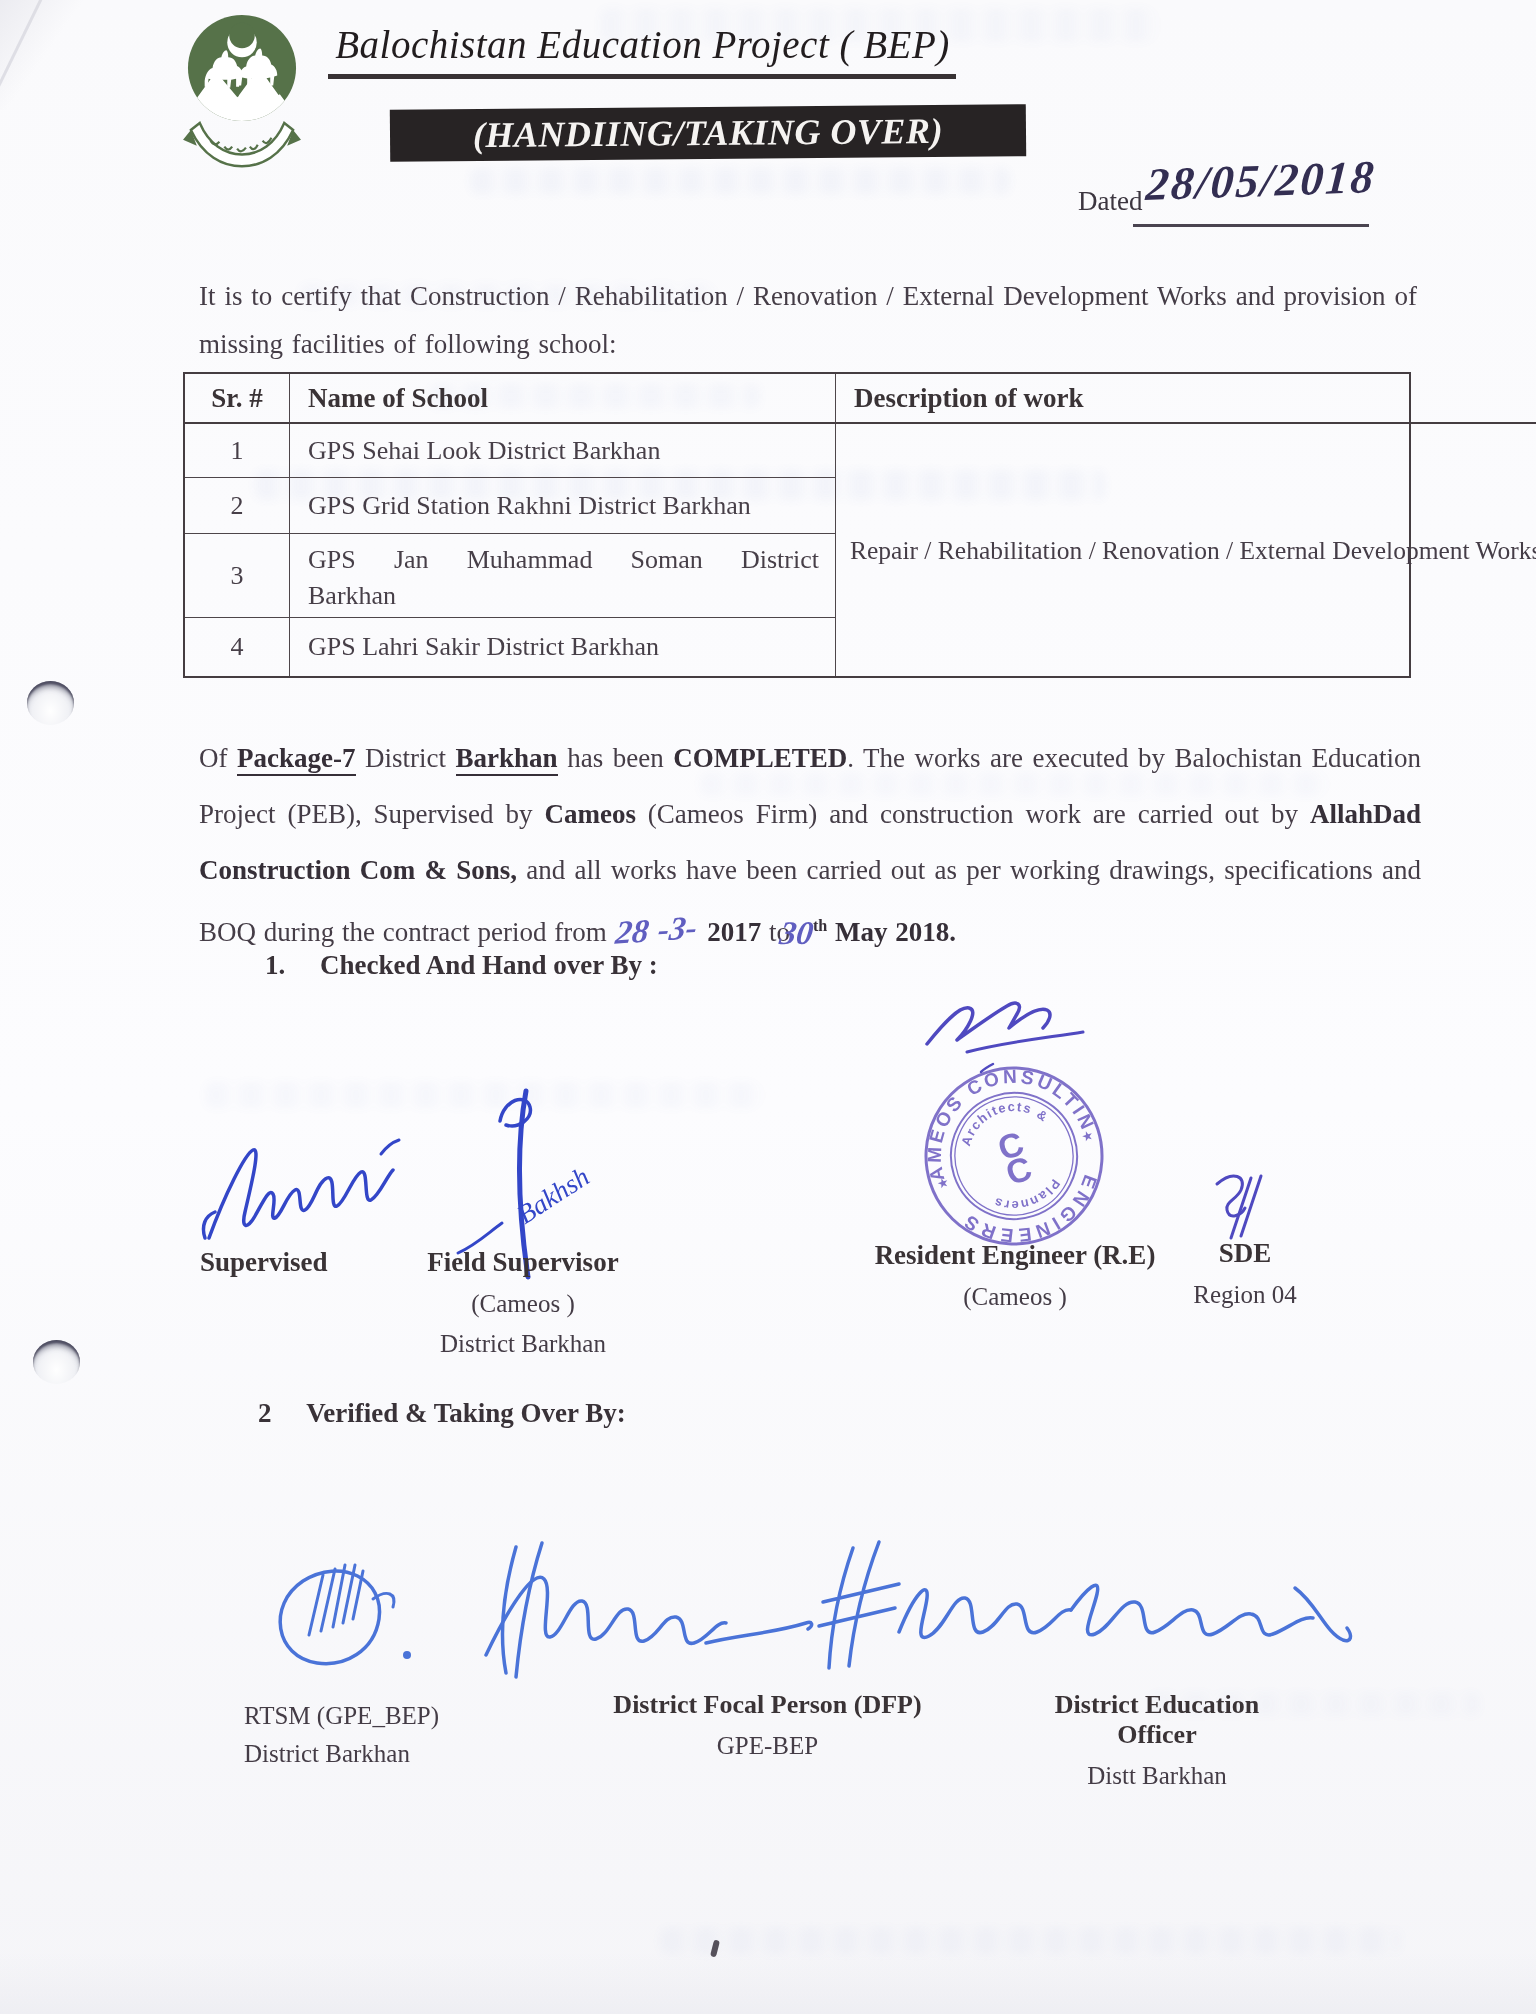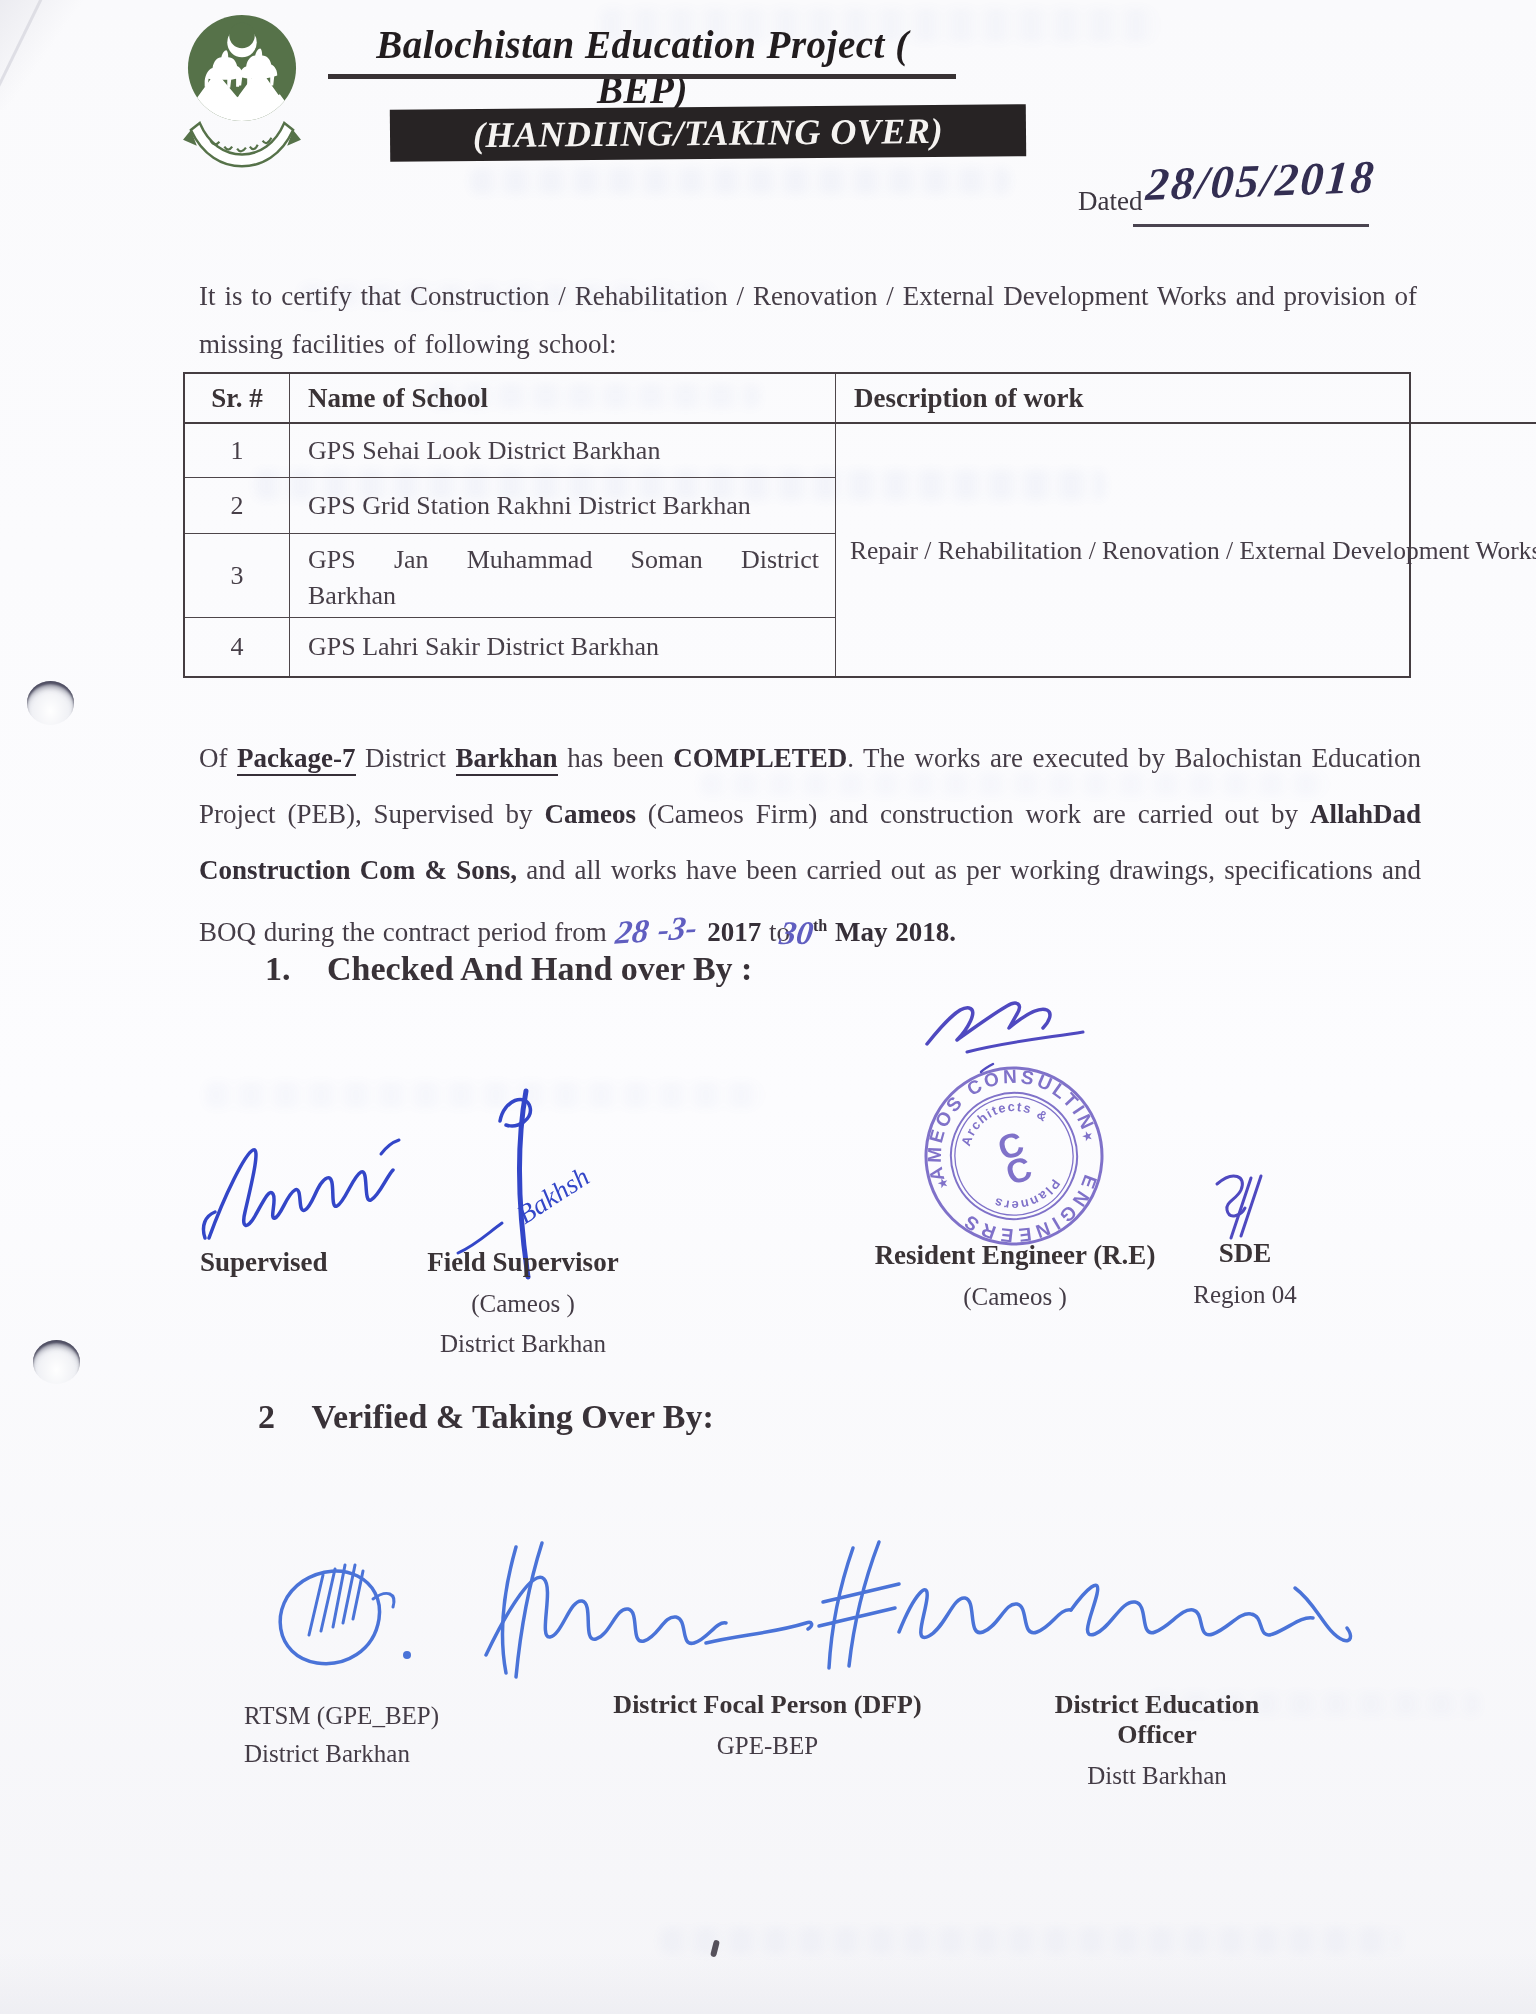--- a/index.html
+++ b/index.html
@@ -2,21 +2,21 @@
 <html><head>
 <meta charset="utf-8">
 <style>
   html,body{margin:0;padding:0;}
   body{width:1536px;height:2014px;font-family:"Liberation Serif",serif;background:#fbfbfd;}
   .page{position:relative;width:1536px;height:2014px;overflow:hidden;
         background:linear-gradient(180deg,#fafafc 0%,#fcfcfe 55%,#f5f5f8 100%);color:#3f3842;}
   .abs{position:absolute;}
 
   
-  .title{left:330px;top:22px;width:625px;text-align:center;font-size:39px;font-weight:bold;
+  .title{left:330px;top:22px;width:625px;text-align:center;font-size:39px;font-weight:normal;
          font-style:italic;color:#221d1f;letter-spacing:.5px;}
   .title-rule{left:328px;top:74px;width:628px;height:5px;background:#383234;}
   .subtitle-bar{left:390px;top:107px;width:636px;height:52px;background:#272324;color:#f5f3f1;
         display:flex;align-items:center;justify-content:center;font-size:36px;font-weight:bold;
         font-style:italic;letter-spacing:.5px;transform:rotate(-.5deg);}
   .dated-label{left:1078px;top:186px;font-size:27px;color:#3c3640;}
   .dated-line{left:1133px;top:224px;width:236px;height:2.5px;background:#4a4450;}
   .dated-value{left:1146px;top:154px;font-size:46px;font-weight:bold;font-style:italic;
         color:#332e52;letter-spacing:2px;transform:rotate(-2deg) skewX(-6deg);}
 
@@ -41,21 +41,21 @@
   .cell.num{justify-content:center;padding:8px;}
   .cell.lastcol{border-right:none;}
   .cell.lastrow{border-bottom:none;}
   .cell.wrap2{display:block;white-space:normal;text-align:justify;word-spacing:20px;
       padding:8px 16px 0 18px;line-height:36px;}
   .desc-cell{grid-column:3;grid-row:2 / span 4;border-bottom:none;display:flex;align-items:center;
       padding:0 14px;box-sizing:border-box;}
   .desc-text{margin:0;font-size:25.5px;line-height:41px;text-align:justify;color:#453d47;}
 
   
-  .sec-head{font-size:34px;font-weight:bold;color:#393238;}
+  .sec-head{font-size:27px;font-weight:bold;color:#393238;}
   .sec1{left:265px;top:950px;}
   .sec2{left:258px;top:1398px;}
   .sec-title{margin-left:28px;}
 
   
   .sig-block{text-align:center;color:#443c46;}
   .sig-title{font-weight:bold;font-size:27px;color:#3a3336;}
   .sig-line{font-size:25px;margin-top:12px;}
   .sb-contractor{left:200px;top:1247px;width:150px;text-align:left;}
   .sb-fs{left:418px;top:1247px;width:210px;}

